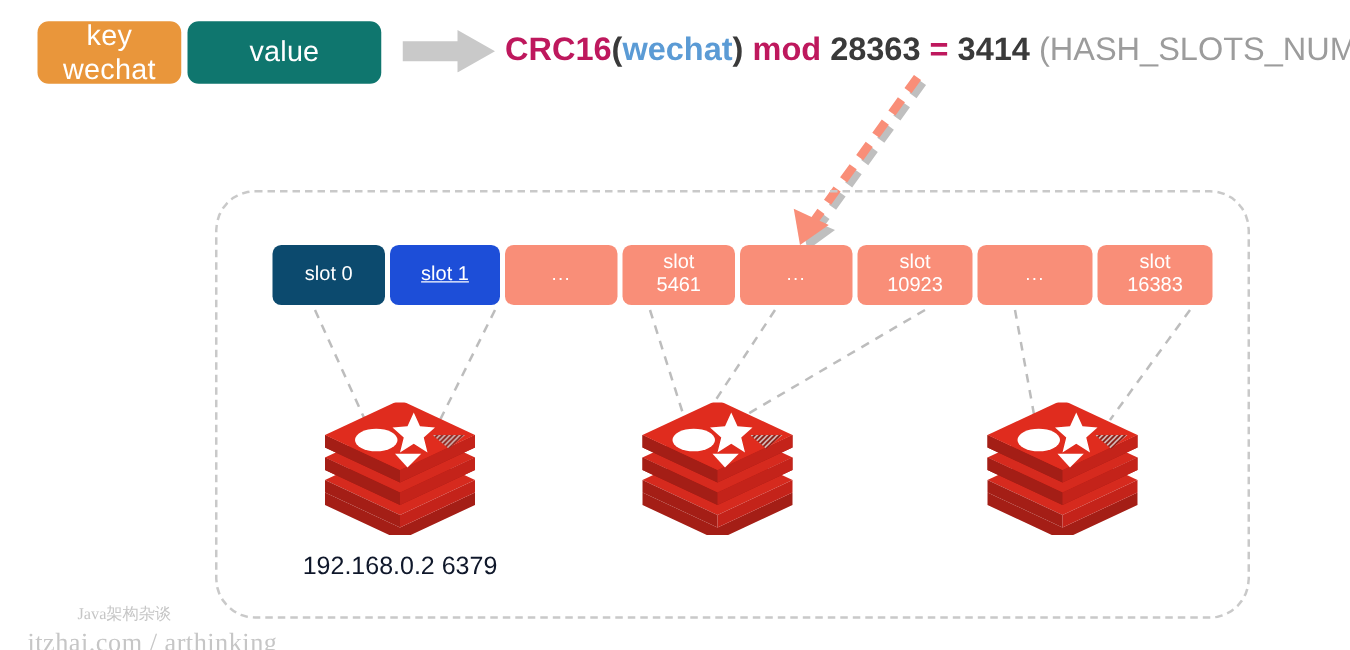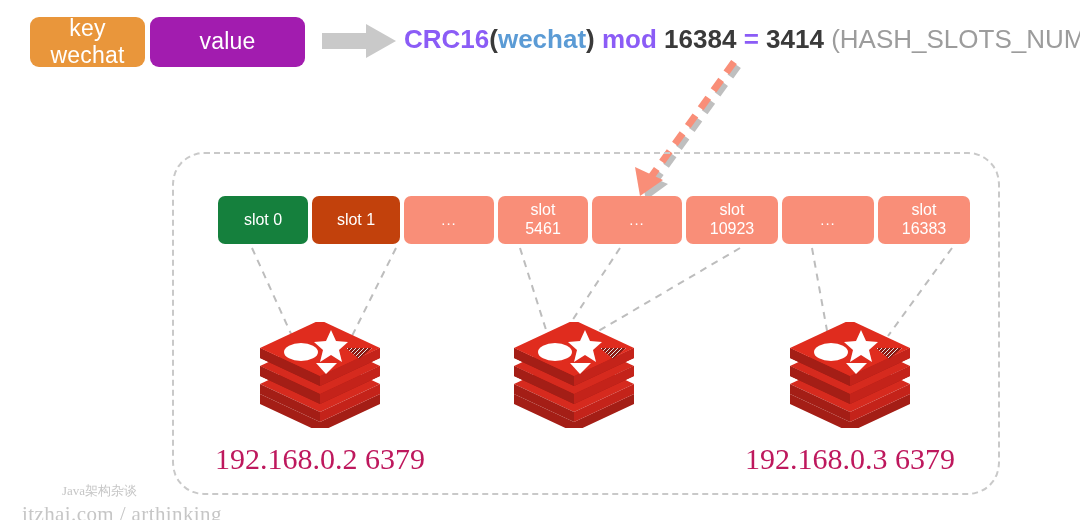--- a/index.html
+++ b/index.html
@@ -18,37 +18,37 @@
     border-radius:9px;
     color:#ffffff;
     display:flex;flex-direction:column;
     justify-content:center;
     line-height:1.18;
     font-size:23px;
     letter-spacing:.2px;
     text-align:center;
   }
   #key-box{left:30px;top:17px;width:115px;height:50px;background:#E9963B;}
-  #value-box{left:150px;top:17px;width:155px;height:50px;background:#a21caf;}
+  #value-box{left:150px;top:17px;width:155px;height:50px;background:#0f766e;}
   .kv-line1{font-weight:400;}
   .kv-line2{font-weight:400;}
 
   
   #gray-arrow{
     position:absolute;left:322px;top:24px;width:74px;height:34px;
   }
 
   
   #formula{
     position:absolute;left:404px;top:24px;
     font-size:26px;font-weight:bold;
     white-space:nowrap;
     font-family:"Liberation Sans", sans-serif;
   }
-  .f-red{color:#8b5cf6;}
+  .f-red{color:#be185d;}
   .f-blue{color:#5B9BD5;}
   .f-dark{color:#3A3A3A;}
   .f-gray{color:#9C9C9C;font-weight:normal;}
 
   
   #red-arrow{position:absolute;left:590px;top:60px;width:170px;height:150px;}
 
   
   #cluster-box{
     position:absolute;left:172px;top:152px;width:828px;height:343px;
@@ -76,22 +76,22 @@
   #connectors{position:absolute;left:0;top:0;width:1080px;height:520px;pointer-events:none;}
 
   
   .node{position:absolute;width:124px;height:106px;}
   #node-0{left:258px;top:322px;}
   #node-1{left:512px;top:322px;}
   #node-2{left:788px;top:322px;}
 
   .node-label{
     position:absolute;
-    font-size:30px;color:#be185d;
-    font-family:Liberation Serif, serif;
+    font-size:20px;color:#0f172a;
+    font-family:Liberation Sans, sans-serif;
     white-space:nowrap;
     text-align:center;
   }
   #label-0{left:205px;top:442px;width:230px;}
   #label-1{left:460px;top:442px;width:230px;}
   #label-2{left:735px;top:442px;width:230px;}
 
   
   #watermark{
     position:absolute;left:22px;top:482px;
@@ -117,21 +117,21 @@
     <div class="kv-line1">value</div>
   </div>
 
   <div id="gray-arrow">
     <svg width="74" height="34" viewBox="0 0 74 34">
       <polygon points="0,9 44,9 44,0 74,17 44,34 44,25 0,25" fill="#C9C9C9"></polygon>
     </svg>
   </div>
 
   <div id="formula">
-    <span class="f-red">CRC16</span><span class="f-dark">(</span><span class="f-blue">wechat</span><span class="f-dark">)</span>&nbsp;<span class="f-red">mod</span>&nbsp;<span class="f-dark">16384</span>&nbsp;<span class="f-red">=</span>&nbsp;<span class="f-dark">3414</span>&nbsp;<span class="f-gray">(HASH_SLOTS_NUMBER)</span>
+    <span class="f-red">CRC16</span><span class="f-dark">(</span><span class="f-blue">wechat</span><span class="f-dark">)</span>&nbsp;<span class="f-red">mod</span>&nbsp;<span class="f-dark">28363</span>&nbsp;<span class="f-red">=</span>&nbsp;<span class="f-dark">3414</span>&nbsp;<span class="f-gray">(HASH_SLOTS_NUMBER)</span>
   </div>
 
   <div id="red-arrow">
     <svg width="170" height="150" viewBox="0 0 170 150">
 
       <line x1="148" y1="6" x2="60" y2="128" stroke="#BFBFBF" stroke-width="7" stroke-dasharray="13 9" stroke-linecap="butt"></line>
       <polygon points="56,140 50,112 78,124" fill="#BFBFBF"></polygon>
 
       <line x1="144" y1="2" x2="56" y2="124" stroke="#F98E78" stroke-width="7" stroke-dasharray="13 9" stroke-linecap="butt"></line>
       <polygon points="50,136 45,107 73,120" fill="#F98E78"></polygon>
@@ -149,22 +149,22 @@
       <line x1="520" y1="248" x2="548" y2="336"></line>
       <line x1="620" y1="248" x2="562" y2="336"></line>
       <line x1="740" y1="248" x2="590" y2="336"></line>
 
       <line x1="812" y1="248" x2="828" y2="336"></line>
       <line x1="952" y1="248" x2="888" y2="336"></line>
     </g>
   </svg>
 
   <div id="slot-row">
-      <div class="slot" style="left: 0px; width: 90px; background: #15803d;">slot 0</div>
-      <div class="slot" style="left: 94px; width: 88px; background: #c2410c;">slot 1</div>
+      <div class="slot" style="left: 0px; width: 90px; background: #0c4a6e;">slot 0</div>
+      <div class="slot" style="left: 94px; width: 88px; background: #1d4ed8; text-decoration: underline;">slot 1</div>
       <div class="slot ellipsis" style="left: 186px; width: 90px; background: rgb(249, 142, 120);">...</div>
       <div class="slot" style="left: 280px; width: 90px; background: rgb(249, 142, 120);">slot
 5461</div>
       <div class="slot ellipsis" style="left: 374px; width: 90px; background: rgb(249, 142, 120);">...</div>
       <div class="slot" style="left: 468px; width: 92px; background: rgb(249, 142, 120);">slot
 10923</div>
       <div class="slot ellipsis" style="left: 564px; width: 92px; background: rgb(249, 142, 120);">...</div>
       <div class="slot" style="left: 660px; width: 92px; background: rgb(249, 142, 120);">slot
 16383</div>
     </div>
@@ -251,20 +251,19 @@
     <path d="M122,26 L62,54 L62,64 L122,36 Z" fill="#C4231A"></path>
     <path d="M2,26 L62,-2 L122,26 L62,54 Z" fill="#E02C1E"></path>
 
     <ellipse cx="43" cy="30" rx="17" ry="9" fill="#FFFFFF"></ellipse>
     <polygon points="73,8 78,19 90,20 81,28 84,40 73,33 62,40 65,28 56,20 68,19" fill="#FFFFFF"></polygon>
     <polygon points="58,41 79,41 68,52" fill="#FFFFFF"></polygon>
     <polygon points="88,26 114,26 101,37" fill="url(#hatch-node-2)"></polygon>
   </svg></div>
 
   <div class="node-label" id="label-0">192.168.0.2 6379</div>
-  <div class="node-label" id="label-2">192.168.0.3 6379</div>
 
   <div id="watermark">
     <div id="wm-line1">Java架构杂谈</div>
     <div id="wm-line2">itzhai.com / arthinking</div>
   </div>
 
 </div>
 
 </body></html>

